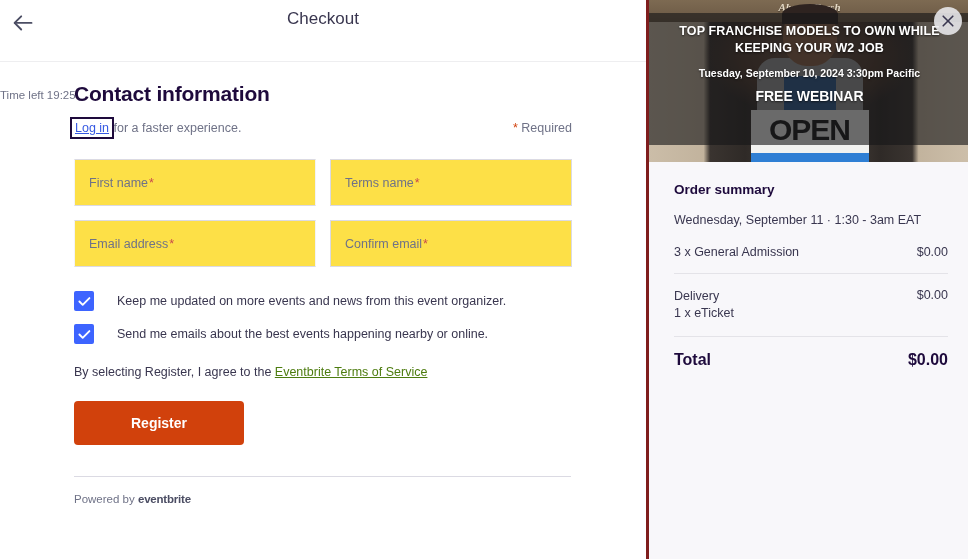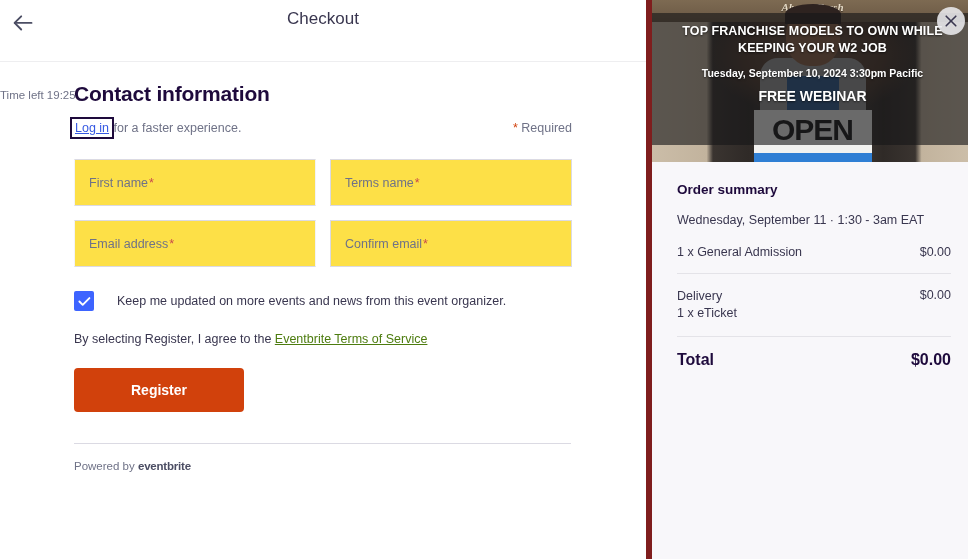--- a/index.html
+++ b/index.html
@@ -9,21 +9,21 @@
     background: #ffffff;
     overflow: hidden;
   }
   .page { position: relative; width: 968px; height: 559px; display: flex; }
 
   
   .main-col {
     width: 697px; height: 559px;
     background: #ffffff;
     position: relative;
-    border-right: 6px solid #7f1d1d;
+    border-right: 3px solid #7f1d1d;
   }
 
   .checkout-header {
     position: relative;
     height: 62px;
     border-bottom: 1px solid #eeeef0;
   }
   .back-arrow {
     position: absolute; left: 8px; top: 8px;
     width: 30px; height: 30px;
@@ -300,20 +300,28 @@
 
       <div class="checkbox-group">
         <div class="check-row">
           <div class="checkbox">
             <svg width="13" height="11" viewBox="0 0 13 11" aria-hidden="true">
               <path d="M1.4 5.5 4.7 8.8 11.4 2.1" fill="none" stroke="#ffffff" stroke-width="1.9" stroke-linecap="round" stroke-linejoin="round"></path>
             </svg>
           </div>
           <div class="check-label">Keep me updated on more events and news from this event organizer.</div>
         </div>
+        <div class="check-row">
+          <div class="checkbox">
+            <svg width="13" height="11" viewBox="0 0 13 11" aria-hidden="true">
+              <path d="M1.4 5.5 4.7 8.8 11.4 2.1" fill="none" stroke="#ffffff" stroke-width="1.9" stroke-linecap="round" stroke-linejoin="round"></path>
+            </svg>
+          </div>
+          <div class="check-label">Send me emails about the best events happening nearby or online.</div>
+        </div>
       </div>
 
       <div class="terms-line"><span>By selecting Register, I agree to the </span><span class="terms-link">Eventbrite Terms of Service</span></div>
 
       <button class="register-btn">Register</button>
 
       <div class="footer-divider"></div>
 
       <div class="powered-by"><span>Powered by </span><span class="eb-logo">eventbrite</span></div>
 
@@ -348,21 +356,21 @@
           <path d="M1.2 1.2 10.8 10.8M10.8 1.2 1.2 10.8" stroke="#39364f" stroke-width="1.6" stroke-linecap="round"></path>
         </svg>
       </div>
     </div>
 
     <div class="summary">
       <div class="summary-title">Order summary</div>
       <div class="summary-date">Wednesday, September 11 · 1:30 - 3am EAT</div>
 
       <div class="summary-row">
-        <span>1 x General Admission</span>
+        <span>3 x General Admission</span>
         <span>$0.00</span>
       </div>
 
       <div class="summary-sep"></div>
 
       <div class="summary-row">
         <span class="label-block">
           <span>Delivery</span><br>
           <span>1 x eTicket</span>
         </span>

